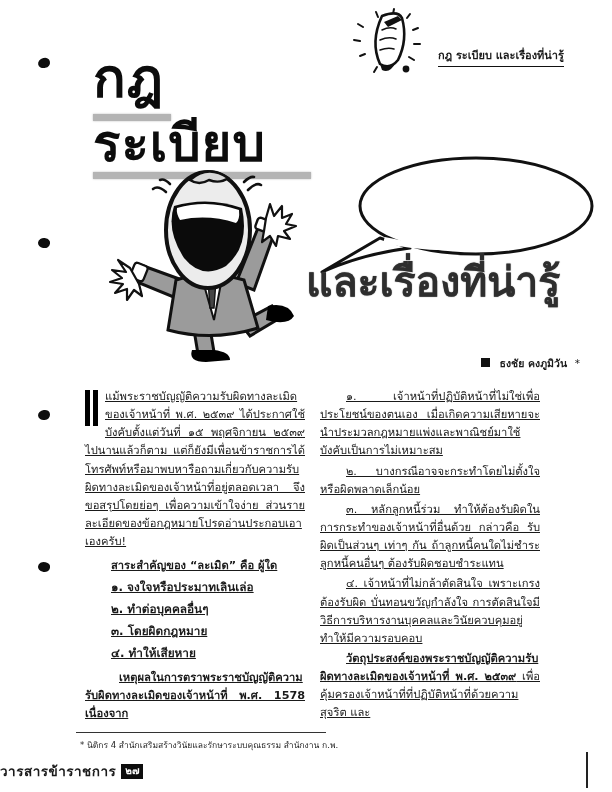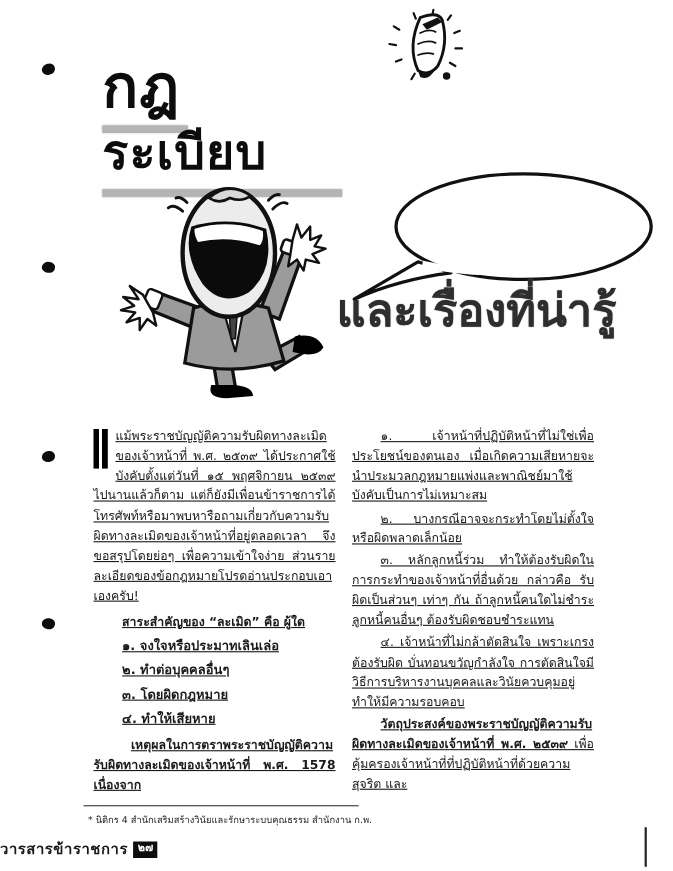--- a/index.html
+++ b/index.html
@@ -21,21 +21,21 @@
     border-bottom:1.5px solid #111;padding-bottom:2px;white-space:nowrap;
   }
 
   
   .title-1{
     position:absolute;left:93px;top:52px;font-size:54px;font-weight:900;color:#0c0c0c;
     letter-spacing:1px;line-height:1;
   }
   .title-1-rule{position:absolute;left:93px;top:114px;width:78px;height:7px;background:#b4b4b4;box-shadow:0 0 2px #b4b4b4;}
   .title-2{
-    position:absolute;left:93px;top:118px;font-size:44px;font-weight:900;color:#0c0c0c;
+    position:absolute;left:93px;top:118px;font-size:51px;font-weight:900;color:#0c0c0c;
     letter-spacing:1px;line-height:1;
   }
   .title-2-rule{position:absolute;left:93px;top:172px;width:218px;height:7px;background:#b4b4b4;box-shadow:0 0 2px #b4b4b4;}
   .title-3{
     position:absolute;left:306px;top:262px;font-size:41px;font-weight:900;color:#2e2e2e;
     letter-spacing:0;line-height:1;white-space:nowrap;text-shadow:0 0 1px #555;text-align:center;
   }
 
   
   .cartoon{position:absolute;left:108px;top:168px;}
@@ -108,20 +108,21 @@
       <g stroke="#111" fill="none" stroke-width="1.6" stroke-linecap="round">
         <path d="M34,24 q8,-4 14,-1"></path>
         <path d="M32,34 q9,-4 16,-1"></path>
         <path d="M32,44 q8,-3 14,-1"></path>
       </g>
 
       <path d="M36,16 l14,-6 l4,4 l-14,7 Z" fill="#111"></path>
       <circle cx="58" cy="63" r="3.4" fill="#111"></circle>
     </svg>
   </div>
+  <div class="running-title">กฎ ระเบียบ และเรื่องที่น่ารู้</div>
 
   <div class="title-1">กฎ</div>
   <div class="title-1-rule"></div>
   <div class="title-2">ระเบียบ</div>
   <div class="title-2-rule"></div>
 
   <div class="cartoon">
     <svg width="190" height="198" viewBox="0 0 190 198">
 
       <path d="M128,115 L150,60 L166,66 L146,122 Z" fill="#9b9b9b" stroke="#111" stroke-width="3"></path>
@@ -165,20 +166,25 @@
   <div class="speech-bubble">
     <svg width="278" height="128" viewBox="0 0 278 128">
       <ellipse cx="158" cy="56" rx="116" ry="48" fill="#ffffff" stroke="#111" stroke-width="3"></ellipse>
       <path d="M62,88 Q28,108 4,122 Q44,104 92,98 Z" fill="#ffffff" stroke="#111" stroke-width="3" stroke-linejoin="round"></path>
       <path d="M66,90 Q110,100 150,96" fill="none" stroke="#fff" stroke-width="6"></path>
     </svg>
   </div>
 
   <div class="title-3">และเรื่องที่น่ารู้</div>
 
+  <div class="byline">
+    <span class="sq"></span>
+    <span>ธงชัย คงภูมิวัน</span>
+    <span class="ast">*</span>
+  </div>
 
   <div class="columns">
     <div class="col">
       <p>
         <span class="lead-bars"></span><span>แม้พระราชบัญญัติความรับผิดทางละเมิดของเจ้าหน้าที่ พ.ศ. ๒๕๓๙ ได้ประกาศใช้บังคับตั้งแต่วันที่ ๑๕ พฤศจิกายน ๒๕๓๙ ไปนานแล้วก็ตาม แต่ก็ยังมีเพื่อนข้าราชการได้โทรศัพท์หรือมาพบหารือถามเกี่ยวกับความรับผิดทางละเมิดของเจ้าหน้าที่อยู่ตลอดเวลา จึงขอสรุปโดยย่อๆ เพื่อความเข้าใจง่าย ส่วนรายละเอียดของข้อกฎหมายโปรดอ่านประกอบเอาเองครับ!</span>
       </p>
       <p class="essence-heading">สาระสำคัญของ “ละเมิด” คือ ผู้ใด</p>
       <ul class="tort-list">
         <li>๑. จงใจหรือประมาทเลินเล่อ</li>
         <li>๒. ทำต่อบุคคลอื่นๆ</li>

